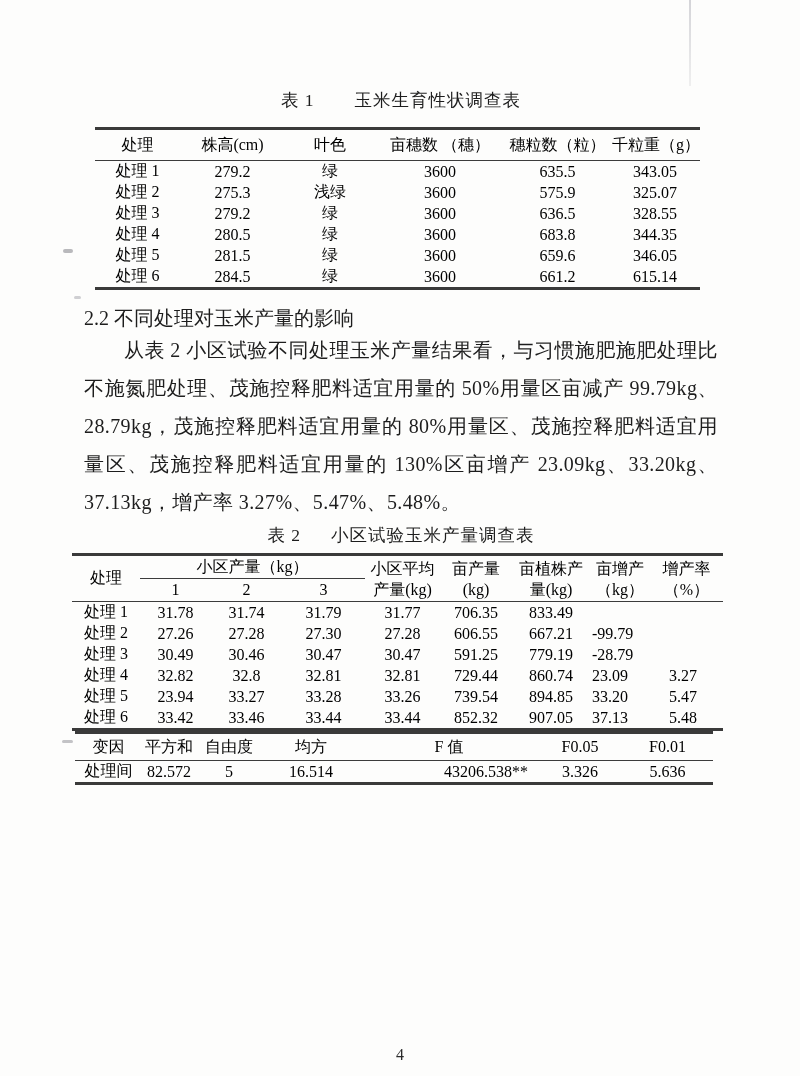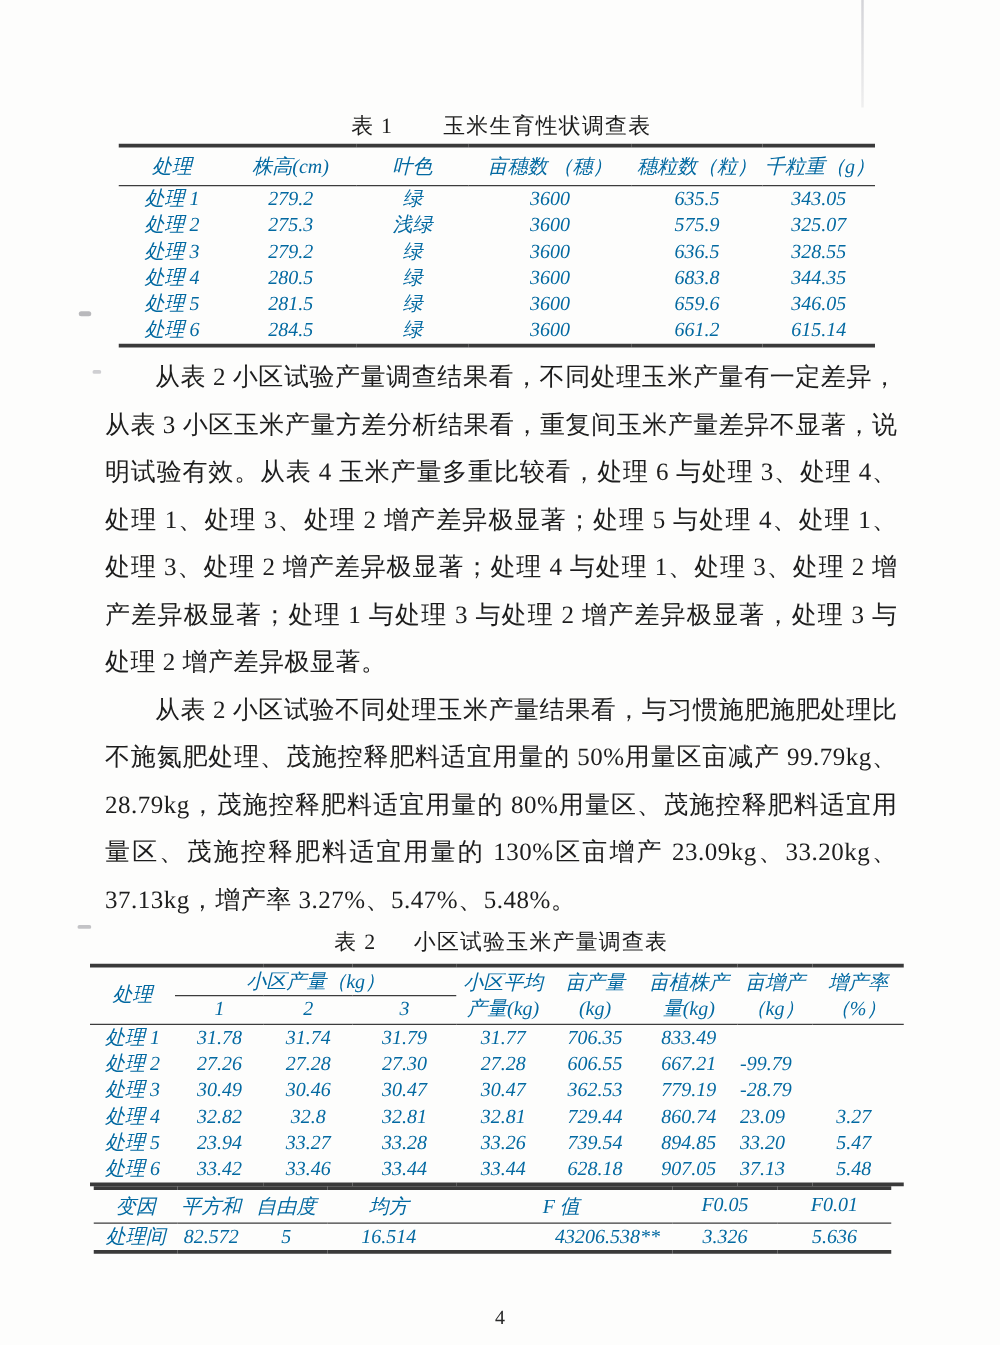--- a/index.html
+++ b/index.html
@@ -18,32 +18,31 @@
   .artifact.vline { left:689px; top:0; width:2px; height:86px; background:linear-gradient(#d4d4d8,#efefef); }
   .artifact.d1 { left:63px; top:249px; width:10px; height:4px; border-radius:2px; background:#b9b9bc; }
   .artifact.d2 { left:74px; top:296px; width:7px; height:3px; border-radius:2px; background:#cfcfd2; }
   .artifact.d3 { left:62px; top:740px; width:11px; height:3px; border-radius:2px; background:#c3c3c6; }
 
   .tbl-caption { text-align:center; font-size:17.5px; letter-spacing:1px; }
   .tbl-caption .cap-label { display:inline-block; }
   .cap1 .cap-label { margin-right:40px; }
   .cap2 .cap-label { margin-right:30px; }
   .cap3 .cap-label { margin-right:22px; }
-  .cap1 { margin-bottom:3px; }
+  .cap1 { margin-bottom:15px; }
   .cap2 { margin-top:2px; margin-bottom:6px; }
   .cap3 { margin-top:8px; margin-bottom:5px; }
 
   table.sheet {
     border-collapse: collapse;
     table-layout: fixed;
     font-size: 16px;
-    color:#0369a1;
+    color:#000000;
     border-top: 3px solid #3a3a3a;
     border-bottom: 3px solid #3a3a3a;
-    font-style: italic;
   }
   table.sheet thead { border-bottom: 1.6px solid #3c3c3c; }
   table.sheet th, table.sheet td {
     font-weight: normal; text-align: center;
     padding: 0 2px; vertical-align: middle;
     overflow: hidden; white-space: nowrap;
   }
   .two-line { white-space: pre-line !important; line-height: 21px; }
 
   .tbl1 { width: 605px; margin-left: 11px; }
@@ -152,21 +151,21 @@
           <td class="c0">处理 6</td>
           <td class="c1">284.5</td>
           <td class="c2">绿</td>
           <td class="c3">3600</td>
           <td class="c4">661.2</td>
           <td class="c5">615.14</td>
         </tr>
       </tbody>
   </table>
 
-  <p class="body-p first">从表 2 小区试验产量调查结果看，不同处理玉米产量有一定差异，从表 3 小区玉米产量方差分析结果看，重复间玉米产量差异不显著，说明试验有效。从表 4 玉米产量多重比较看，处理 6 与处理 3、处理 4、处理 1、处理 3、处理 2 增产差异极显著；处理 5 与处理 4、处理 1、处理 3、处理 2 增产差异极显著；处理 4 与处理 1、处理 3、处理 2 增产差异极显著；处理 1 与处理 3 与处理 2 增产差异极显著，处理 3 与处理 2 增产差异极显著。</p>
+  <div class="sec-heading">2.2 不同处理对玉米产量的影响</div>
   <p class="body-p">从表 2 小区试验不同处理玉米产量结果看，与习惯施肥施肥处理比不施氮肥处理、茂施控释肥料适宜用量的 50%用量区亩减产 99.79kg、28.79kg，茂施控释肥料适宜用量的 80%用量区、茂施控释肥料适宜用量区、茂施控释肥料适宜用量的 130%区亩增产 23.09kg、33.20kg、37.13kg，增产率 3.27%、5.47%、5.48%。</p>
 
   <div class="tbl-caption cap2">
     <span class="cap-label">表 2</span><span class="cap-title">小区试验玉米产量调查表</span>
   </div>
   <table class="sheet tbl2">
     <colgroup>
       <col style="width:68px">
         <col style="width:71px">
         <col style="width:71px">
@@ -220,21 +219,21 @@
           <td class="c6">667.21</td>
           <td class="c7">-99.79</td>
           <td class="c8"></td>
         </tr>
         <tr>
           <td class="c0">处理 3</td>
           <td class="c1">30.49</td>
           <td class="c2">30.46</td>
           <td class="c3">30.47</td>
           <td class="c4">30.47</td>
-          <td class="c5">362.53</td>
+          <td class="c5">591.25</td>
           <td class="c6">779.19</td>
           <td class="c7">-28.79</td>
           <td class="c8"></td>
         </tr>
         <tr>
           <td class="c0">处理 4</td>
           <td class="c1">32.82</td>
           <td class="c2">32.8</td>
           <td class="c3">32.81</td>
           <td class="c4">32.81</td>
@@ -253,21 +252,21 @@
           <td class="c6">894.85</td>
           <td class="c7">33.20</td>
           <td class="c8">5.47</td>
         </tr>
         <tr>
           <td class="c0">处理 6</td>
           <td class="c1">33.42</td>
           <td class="c2">33.46</td>
           <td class="c3">33.44</td>
           <td class="c4">33.44</td>
-          <td class="c5">628.18</td>
+          <td class="c5">852.32</td>
           <td class="c6">907.05</td>
           <td class="c7">37.13</td>
           <td class="c8">5.48</td>
         </tr>
       </tbody>
   </table>
 
   <table class="sheet tbl3">
     <colgroup>
       <col style="width:67px">

